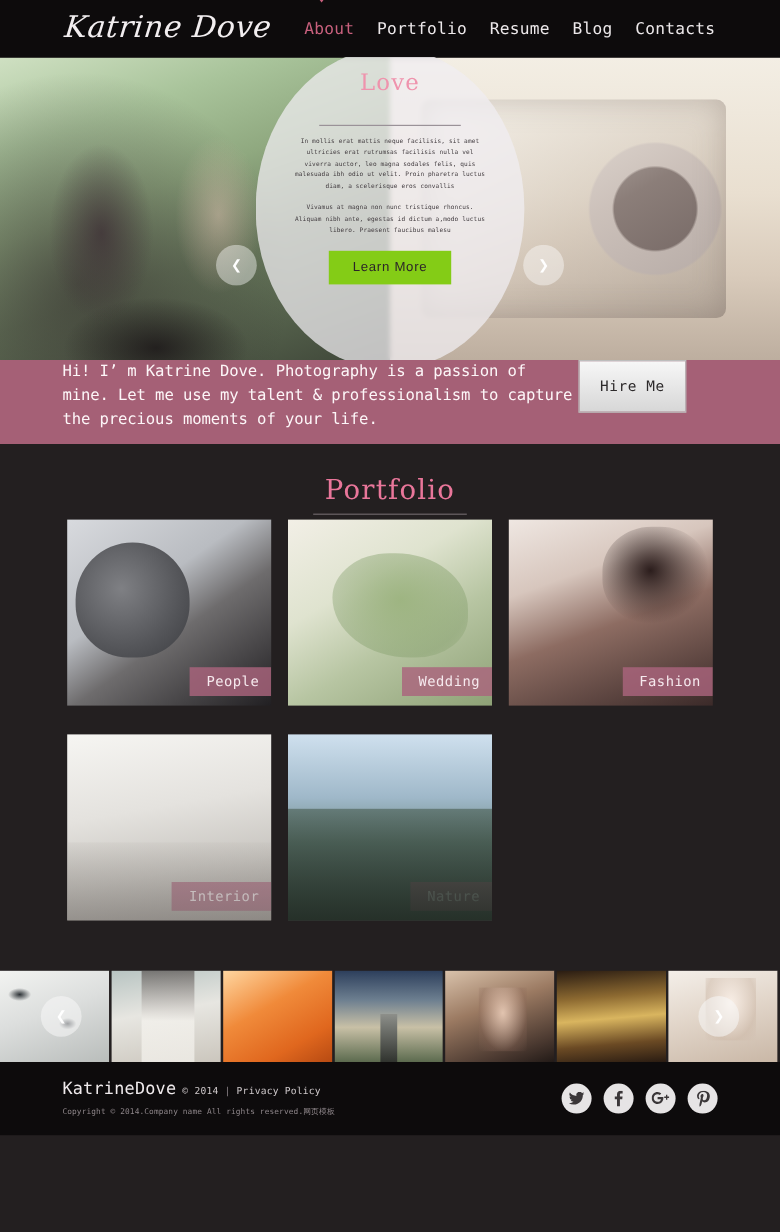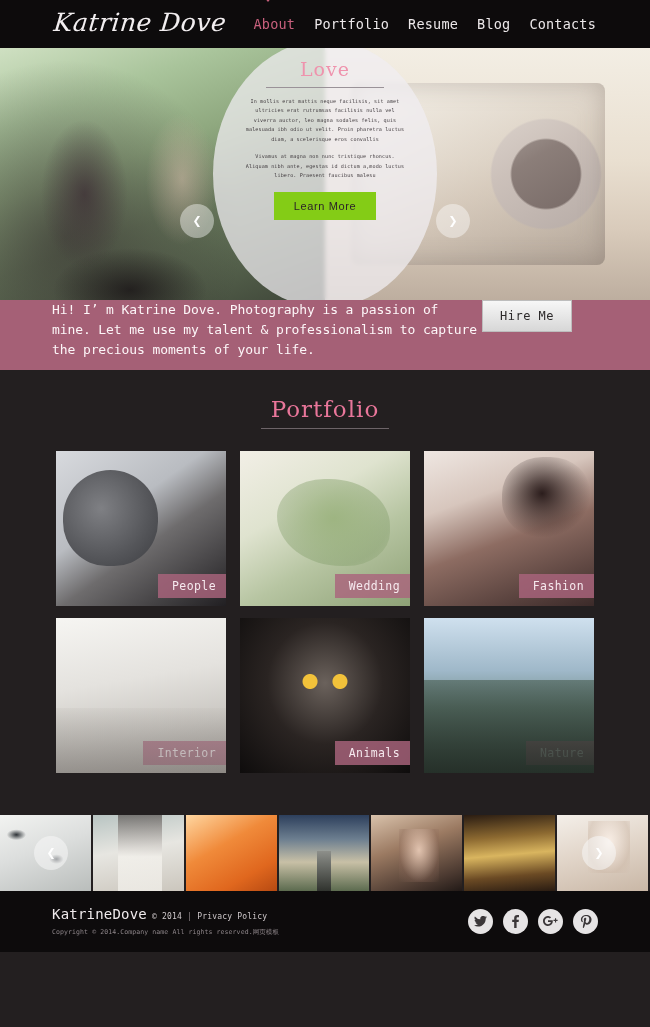--- a/index.html
+++ b/index.html
@@ -70,21 +70,21 @@
   .hero-circle {
     position: absolute; left: 213px; top: -8px;
     width: 224px; height: 268px; border-radius: 50%;
     background: rgba(240,238,242,0.74);
     backdrop-filter: blur(2px);
     display: flex; flex-direction: column; align-items: center;
     padding-top: 18px; z-index: 3;
   }
   .hero-title {
     font-family: "DejaVu Serif", "Liberation Serif", serif;
-    font-size: 19px; color: #ef93ad; letter-spacing: 1px; margin-bottom: 7px;
+    font-size: 19px; color: #ef93ad; letter-spacing: 1px; margin-bottom: 24px;
   }
   .hero-rule { width: 118px; height: 1px; background: #9a9298; margin-bottom: 9px; }
   .hero-text {
     width: 160px; font-size: 5.1px; line-height: 1.85; color: #413b3f;
     text-align: center; letter-spacing: .1px;
   }
   .hero-text p + p { margin-top: 8px; }
   .hero-btn {
     margin-top: 12px; background: #84cc16; color: #2c2428;
     font-size: 11px; padding: 8px 20px; border: none; cursor: pointer;
@@ -102,40 +102,40 @@
   
   .intro {
     height: 70px; background: #a56076; display: flex; align-items: flex-start;
     padding: 0 52px; position: relative;
   }
   .intro-text {
     flex: 1; color: #fdf6f8; font-size: 13px; line-height: 1.55;
     letter-spacing: -0.1px; max-width: 430px;
   }
   .hire-btn {
-    width: 90px; height: 32px; background: linear-gradient(180deg,#f7f7f7,#d7d7d7);
+    width: 90px; height: 44px; background: linear-gradient(180deg,#f7f7f7,#d7d7d7);
     border: 1px solid #bdbdbd; color: #2d2a2b; font-size: 12px; cursor: pointer;
     font-family: inherit; letter-spacing: .5px;
   }
 
   
   .sec-title-wrap { text-align: center; }
   .sec-title {
     display: inline-block; font-family: "DejaVu Serif", "Liberation Serif", serif;
     color: #e9769a; letter-spacing: 1px;
   }
   .sec-title.big { font-size: 23px; padding-bottom: 6px; }
   .sec-title.small { font-size: 15px; padding-bottom: 5px; }
   .sec-underline { width: 128px; height: 1px; background: #6d6468; margin: 0 auto; }
 
   
   .portfolio { padding-top: 26px; }
   .grid {
     display: grid; grid-template-columns: repeat(3, 170px);
-    gap: 12px 14px; justify-content: center; margin-top: 22px;
+    gap: 24px 14px; justify-content: center; margin-top: 4px;
   }
   .tile { position: relative; height: 155px; overflow: hidden; cursor: pointer; }
   .tile-label {
     position: absolute; right: 0; bottom: 8px;
     background: rgba(169,100,124,.82); color: #f6e9ee;
     font-size: 11.5px; padding: 5px 10px 5px 14px; letter-spacing: .4px;
   }
   .t1 { background: linear-gradient(145deg,#d8dade 0%, #b9bcc1 38%, #6e6c6d 58%, #211f22 100%); }
   .t1:after{content:"";position:absolute;left:4%;top:12%;width:56%;height:62%;border-radius:50% 50% 46% 46%;
     background:radial-gradient(ellipse at 40% 40%, #7f8084, #55565a 60%, #3b3c40);}
@@ -277,23 +277,20 @@
       </div>
       <div class="tile t3">
         <div class="tile-label">Wedding</div>
       </div>
       <div class="tile t2">
         <div class="tile-label">Fashion</div>
       </div>
       <div class="tile t4">
         <div class="tile-label">Interior</div>
       </div>
-      <div class="tile t5">
-        <div class="tile-label">Animals</div>
-      </div>
       <div class="tile t6">
         <div class="tile-label">Nature</div>
       </div>
     </div>
   </div>
 
   <div class="multimedia">
     <div class="carousel">
       <div class="thumb m1"></div>
       <div class="thumb m2"></div>

